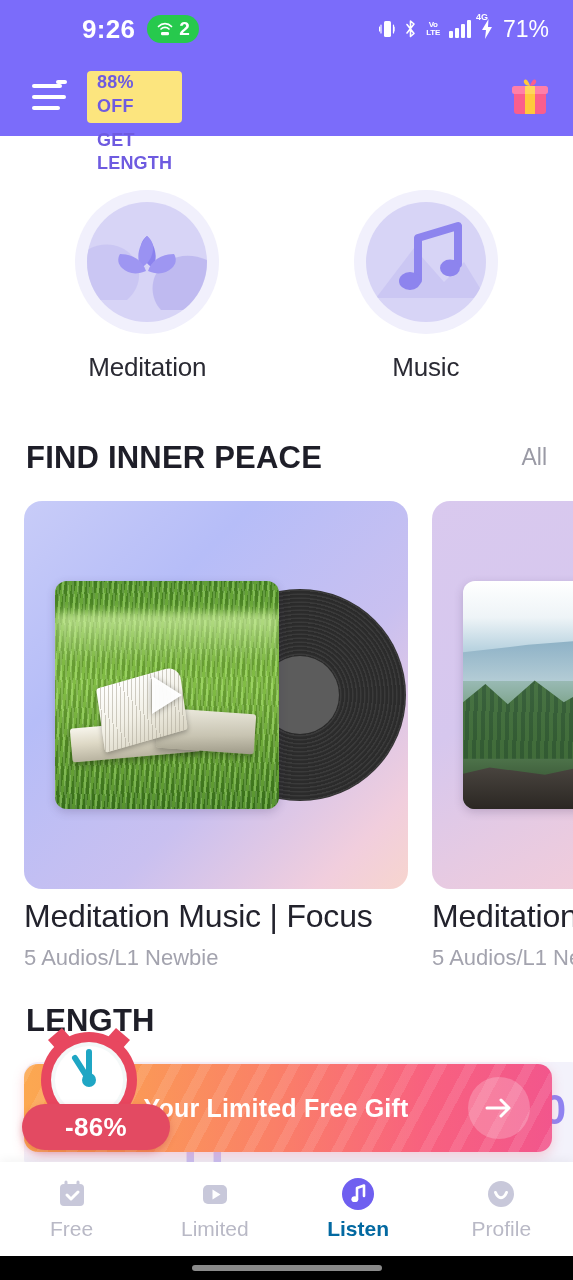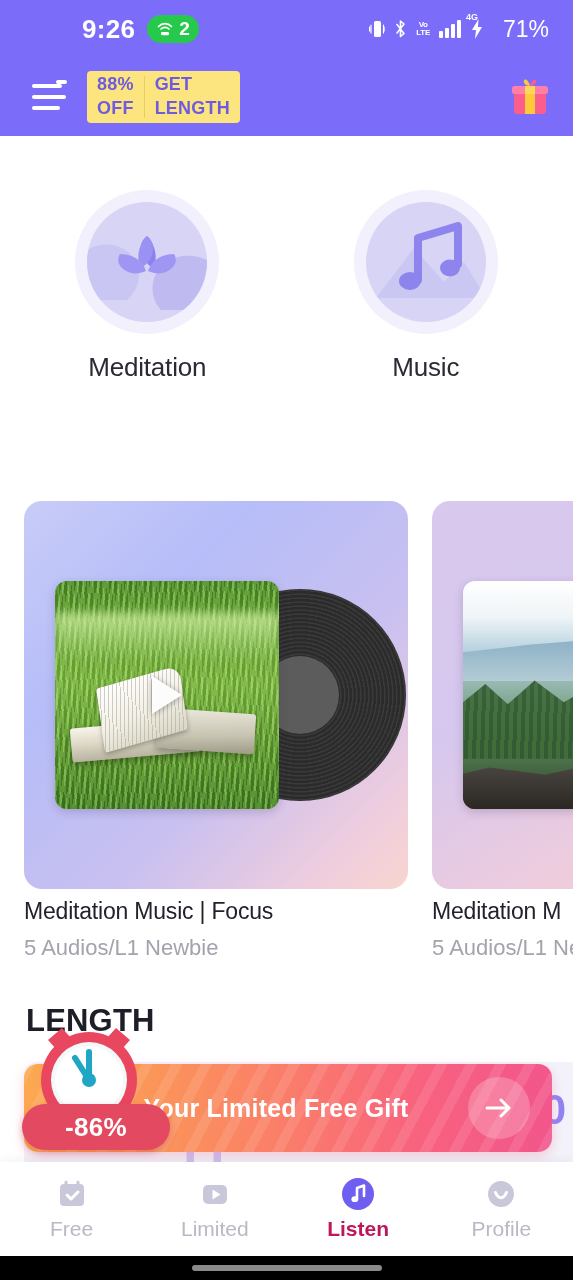--- a/index.html
+++ b/index.html
@@ -20,21 +20,21 @@
   .sb-left { display:flex; align-items:center; gap:12px; margin-left:82px; }
   .sb-time { color:#fff; font-size:26px; font-weight:700; letter-spacing:.3px; }
   .hotspot-pill {
     background:#27C94D; border-radius:14px; height:28px; padding:0 9px;
     display:flex; align-items:center; gap:5px;
   }
   .hotspot-count { color:#fff; font-size:19px; font-weight:600; }
   .sb-right {
     position:absolute; right:24px; display:flex; align-items:center; gap:9px;
   }
-  .sb-battery { color:#fff; font-size:23px; font-weight:500; margin-left:10px; }
+  .sb-battery { color:#fff; font-size:23px; font-weight:500; margin-left:0; }
   .volte-glyph {
     color:#fff; font-size:8px; font-weight:700; line-height:8px;
     text-align:center; letter-spacing:-0.3px;
   }
   .bars { display:flex; align-items:flex-end; gap:2px; height:18px; }
   .bars i { display:block; width:4px; background:#fff; border-radius:1px; }
   .bars i:nth-child(1){height:7px;} .bars i:nth-child(2){height:10px;}
   .bars i:nth-child(3){height:14px;} .bars i:nth-child(4){height:18px;}
   .fourg {
     position:absolute; top:-8px; left:-2px; color:#fff;
@@ -52,21 +52,21 @@
   .hamburger span { display:block; height:4px; background:#fff; border-radius:2px; }
   .hamburger span:nth-child(1){ width:30px; }
   .hamburger span:nth-child(2){ width:34px; }
   .hamburger span:nth-child(3){ width:28px; }
   .ham-dot {
     position:absolute; top:-4px; right:-1px; width:11px; height:11px;
     border-radius:50%; background:#FF5B33;
   }
   .promo-badge {
     margin-left:21px; background:#FCE57E; border-radius:4px;
-    height:52px; display:flex; align-items:stretch; cursor:pointer;
+    height:52px; display:flex; align-items:stretch; cursor:pointer;flex-direction:column;
   }
   .promo-col {
     display:flex; flex-direction:column; justify-content:center;
     padding:0 10px; color:#6E5BE0; font-size:18px; font-weight:700;
     line-height:1.32; letter-spacing:.2px;
   }
   .promo-col.left { align-items:flex-start; }
   .promo-divider { width:1px; background:#E8CF63; margin:5px 0; }
   .gift-icon { position:absolute; right:22px; width:42px; height:40px; cursor:pointer; }
 
@@ -204,21 +204,21 @@
   .cliff-photo .person {
     position:absolute; left:48%; bottom:22%; width:92px; height:112px;
     background:#14161a;
     clip-path:polygon(36% 0%,58% 2%,66% 14%,62% 26%,84% 34%,96% 30%,92% 44%,70% 46%,78% 70%,96% 88%,96% 100%,6% 100%,4% 74%,18% 52%,28% 30%,26% 14%);
   }
 
   .card-meta { position:absolute; top:898px; left:24px; width:560px; }
   .card-meta-row { display:flex; gap:24px; }
   .meta-block { width:384px; flex:0 0 auto; }
   .card-title {
-    font-size:23px; color:#22222C; font-weight:500; white-space:nowrap;
+    font-size:32px; color:#22222C; font-weight:500; white-space:nowrap;
     letter-spacing:-.2px;
   }
   .card-sub {
     font-size:22px; color:#A3A3AE; margin-top:10px; white-space:nowrap;
   }
 
   
   .length-head {
     position:absolute; top:1003px; left:26px;
     font-size:31px; font-weight:800; color:#1E1E28; letter-spacing:.2px;
@@ -272,21 +272,21 @@
   .bottom-nav {
     position:absolute; bottom:24px; left:0; width:573px; height:94px;
     background:#fff; display:flex; align-items:center;
     box-shadow:0 -2px 10px rgba(0,0,0,.05);
   }
   .nav-item {
     flex:1; display:flex; flex-direction:column; align-items:center;
     gap:6px; cursor:pointer;
   }
   .nav-label { font-size:21px; color:#B9B9C6; }
-  .nav-item.active .nav-label { color:#be185d; font-weight:700; }
+  .nav-item.active .nav-label { color:#0369a1; font-weight:700; }
   .nav-icon { width:34px; height:34px; display:flex; align-items:center; justify-content:center; }
   .gesture-bar {
     position:absolute; bottom:0; left:0; width:573px; height:24px;
     background:#000; display:flex; align-items:center; justify-content:center;
   }
   .gesture-pill { width:190px; height:6px; border-radius:3px; background:#8a8a8a; }
 </style>
 </head>
 <body>
 
@@ -385,20 +385,24 @@
             <path d="M52 78V36l40-12v38" stroke="#8D84EE" stroke-width="8" fill="none" stroke-linecap="round" stroke-linejoin="round"></path>
             <ellipse cx="44" cy="79" rx="11" ry="9" fill="#8D84EE"></ellipse>
             <ellipse cx="84" cy="66" rx="10" ry="8.5" fill="#8D84EE"></ellipse>
           </svg>
         </div>
       </div>
       <span class="cat-label">Music</span>
     </div>
   </div>
 
+  <div class="section-head">
+    <span class="section-title">FIND INNER PEACE</span>
+    <span class="section-all">All</span>
+  </div>
 
   <div class="cards-row">
     <div class="media-card">
       <div class="vinyl"></div>
       <div class="album">
         <div class="grass-blur"></div>
         <div class="sun-band"></div>
         <div class="book-stack"></div>
         <div class="book-stack2"></div>
         <div class="book-fan"></div>

